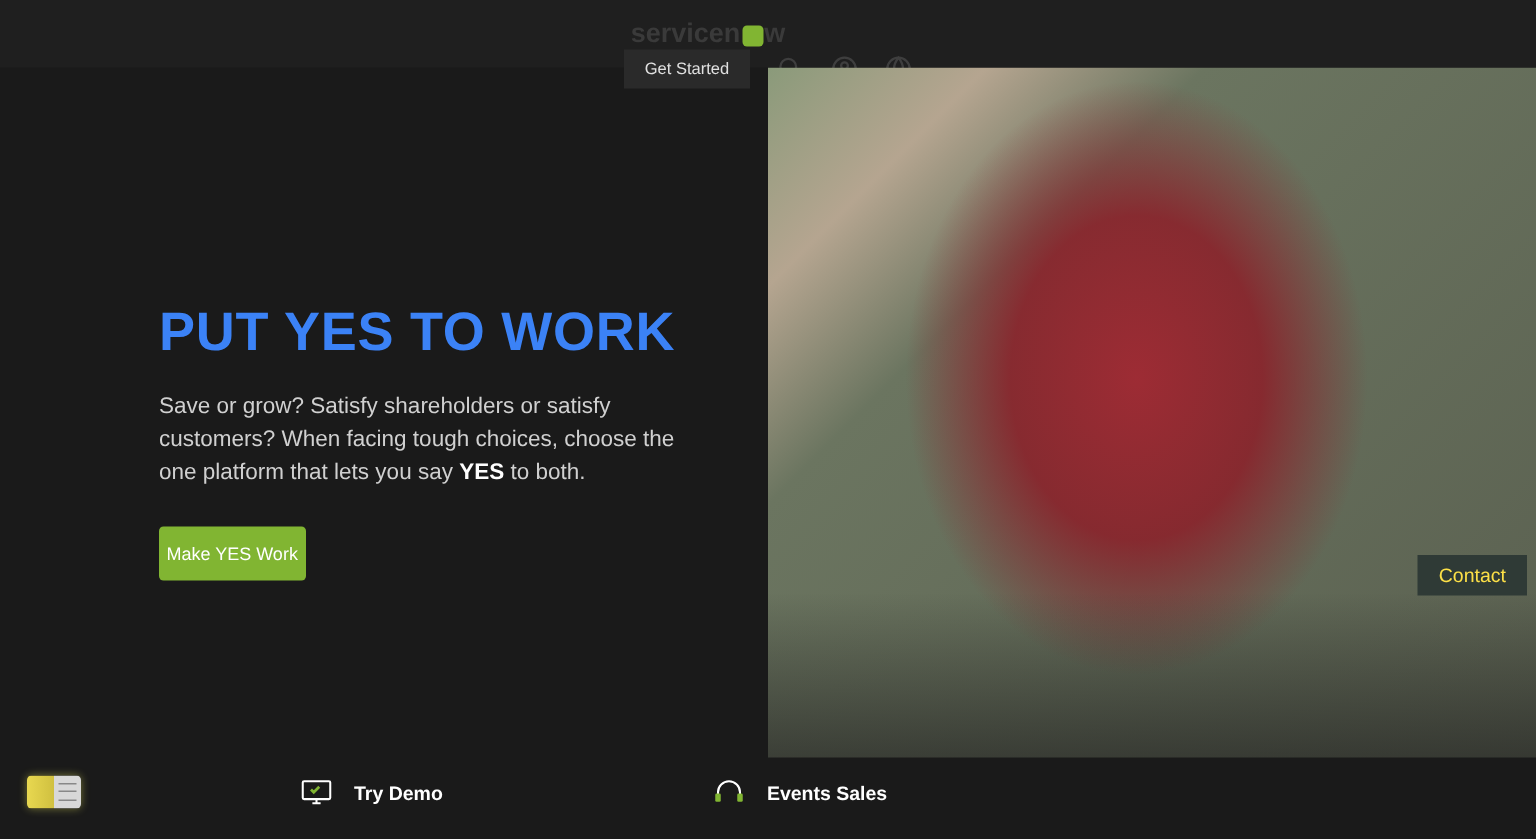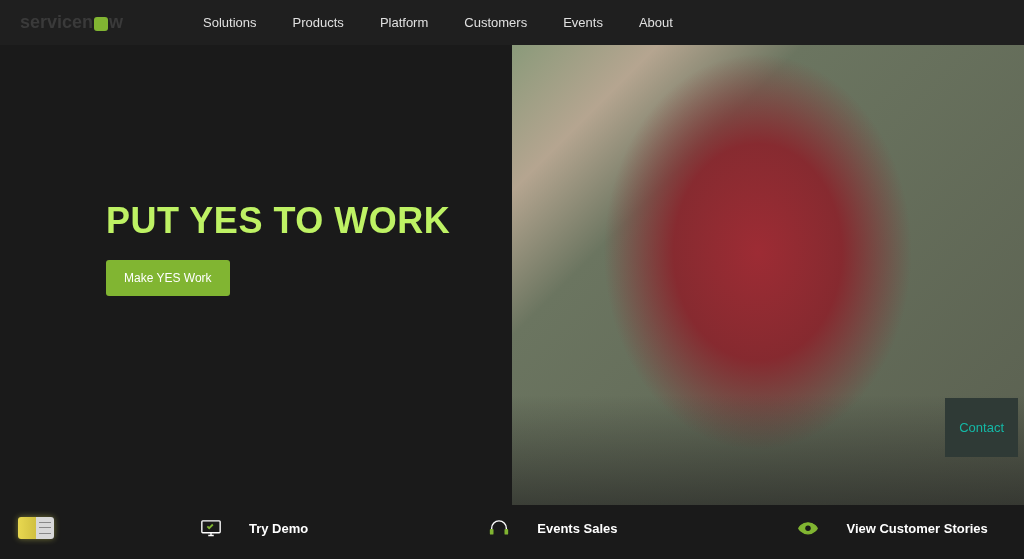--- a/index.html
+++ b/index.html
@@ -15,20 +15,21 @@
       height: 559px;
       overflow: hidden;
       position: relative;
     }
     .header {
       display: flex;
       align-items: center;
       padding: 12px 20px;
       height: 45px;
       background: #1f1f1f;
+      flex-direction: column;
     }
     .logo {
       display: flex;
       align-items: center;
       font-weight: 600;
       font-size: 18px;
       color: #333;
       margin-right: 80px;
     }
     .logo-text1 {
@@ -82,38 +83,38 @@
     }
     .hero-left {
       width: 512px;
       padding: 155px 0 0 106px;
     }
     .hero-title {
       font-size: 36px;
       font-weight: 800;
       letter-spacing: 0.5px;
       margin-bottom: 18px;
-      color: #bef264;
+      color: #3b82f6;
     }
     .hero-desc {
       font-size: 15px;
       line-height: 1.45;
       color: #d0d0d0;
       margin-bottom: 26px;
       max-width: 370px;
     }
     .hero-desc strong {
       font-weight: 700;
       color: #fff;
     }
     .cta-btn {
       background: #81b532;
       color: #fff;
       border: none;
-      padding: 11px 18px;
+      padding: 11px 5px;
       font-size: 12px;
       font-weight: 500;
       border-radius: 3px;
       cursor: pointer;
     }
     .hero-right {
       width: 512px;
       height: 460px;
       position: relative;
       overflow: hidden;
@@ -143,39 +144,38 @@
       position: absolute;
       right: 6px;
       top: 370px;
       display: flex;
       flex-direction: column;
       gap: 4px;
       z-index: 10;
     }
     .side-btn {
       background: #2f3a36;
-      color: #14b8a6;
+      color: #fde047;
       border: none;
-      padding: 22px 14px;
+      padding: 6px 14px;
       font-size: 13px;
       cursor: pointer;
       min-width: 64px;
       text-align: center;
-      margin-top: 28px;
     }
     .bottom-bar {
       display: flex;
       align-items: center;
       padding: 14px 0 0 200px;
       gap: 180px;
     }
     .bottom-item {
       display: flex;
       align-items: center;
-      gap: 27px;
+      gap: 14px;
       cursor: pointer;
     }
     .bottom-icon {
       width: 22px;
       height: 18px;
       display: flex;
       align-items: center;
       justify-content: center;
     }
     .bottom-label {
@@ -213,33 +213,50 @@
   </style>
 </head>
 <body>
 
 <header class="header">
   <div class="logo">
     <span class="logo-text1">servicen</span>
     <span class="logo-accent"></span>
     <span class="logo-text2">w</span>
   </div>
-  <nav class="nav">
-    <a class="nav-item">Solutions</a>
-    <a class="nav-item">Products</a>
-    <a class="nav-item">Platform</a>
-    <a class="nav-item">Customers</a>
-    <a class="nav-item">Events</a>
-    <a class="nav-item">About</a>
-  </nav>
+  <div class="header-right">
+    <button class="get-started-btn">Get Started</button>
+    <span class="header-icon">
+      <svg viewBox="0 0 24 24" fill="none" stroke="#888" stroke-width="2">
+          <circle cx="10" cy="10" r="7"></circle>
+          <line x1="20" y1="20" x2="15" y2="15"></line>
+        </svg>
+    </span>
+    <span class="header-icon">
+      <svg viewBox="0 0 24 24" fill="none" stroke="#888" stroke-width="2">
+          <circle cx="12" cy="12" r="10"></circle>
+          <circle cx="12" cy="9" r="3"></circle>
+          <path d="M6 19c1-3 4-4 6-4s5 1 6 4"></path>
+        </svg>
+    </span>
+    <span class="header-icon">
+      <svg viewBox="0 0 24 24" fill="none" stroke="#888" stroke-width="2">
+          <circle cx="12" cy="12" r="10"></circle>
+          <path d="M2 12h20M12 2c2.5 3 4 6.5 4 10s-1.5 7-4 10c-2.5-3-4-6.5-4-10s1.5-7 4-10z"></path>
+        </svg>
+    </span>
+  </div>
 </header>
 
 <main class="main">
   <div class="hero-left">
     <h1 class="hero-title">PUT YES TO WORK</h1>
+    <p class="hero-desc">
+      <span>Save or grow? Satisfy shareholders or satisfy customers? When facing tough choices, choose the one platform that lets you say </span><strong>YES</strong><span> to both.</span>
+    </p>
     <button class="cta-btn">Make YES Work</button>
   </div>
   <div class="hero-right">
     <div class="hero-image"></div>
   </div>
 </main>
 
 <div class="side-buttons">
   <button class="side-btn">Contact</button>
 </div>
@@ -258,29 +275,20 @@
   <div class="bottom-item">
     <span class="bottom-icon">
       <svg viewBox="0 0 24 20" fill="none" stroke="#fff" stroke-width="1.5">
           <path d="M4 12v-2a8 8 0 0116 0v2"></path>
           <rect x="2" y="11" width="4" height="6" rx="1" fill="#81b532" stroke="none"></rect>
           <rect x="18" y="11" width="4" height="6" rx="1" fill="#81b532" stroke="none"></rect>
         </svg>
     </span>
     <span class="bottom-label">Events Sales</span>
   </div>
-  <div class="bottom-item">
-    <span class="bottom-icon">
-      <svg viewBox="0 0 24 16" fill="none">
-          <path d="M2 8s3-6 10-6 10 6 10 6-3 6-10 6S2 8 2 8z" stroke="#81b532" stroke-width="1.5" fill="#81b532"></path>
-          <circle cx="12" cy="8" r="3" fill="#1a1a1a"></circle>
-        </svg>
-    </span>
-    <span class="bottom-label">View Customer Stories</span>
-  </div>
 </div>
 
 <div class="window-badge">
   <div class="window-badge-left"></div>
   <div class="window-badge-right">
     <div class="window-badge-line"></div>
     <div class="window-badge-line"></div>
     <div class="window-badge-line"></div>
   </div>
 </div>

